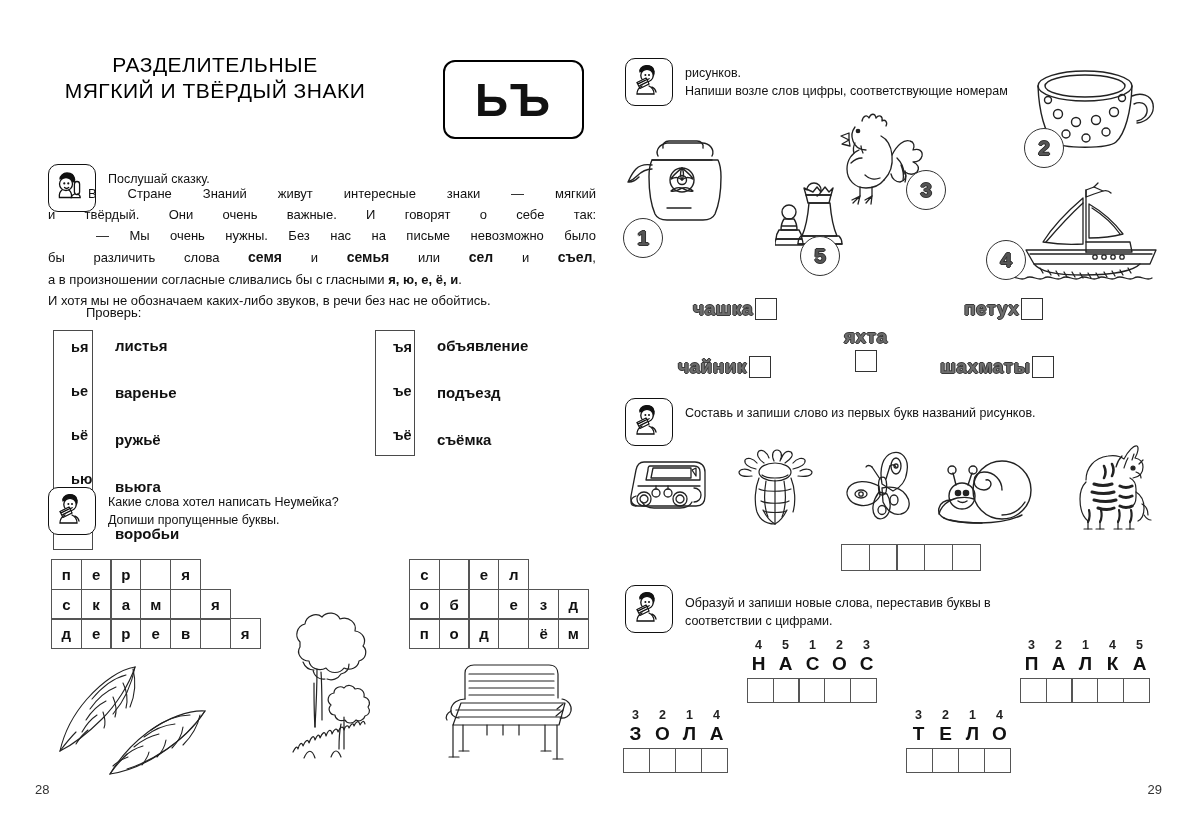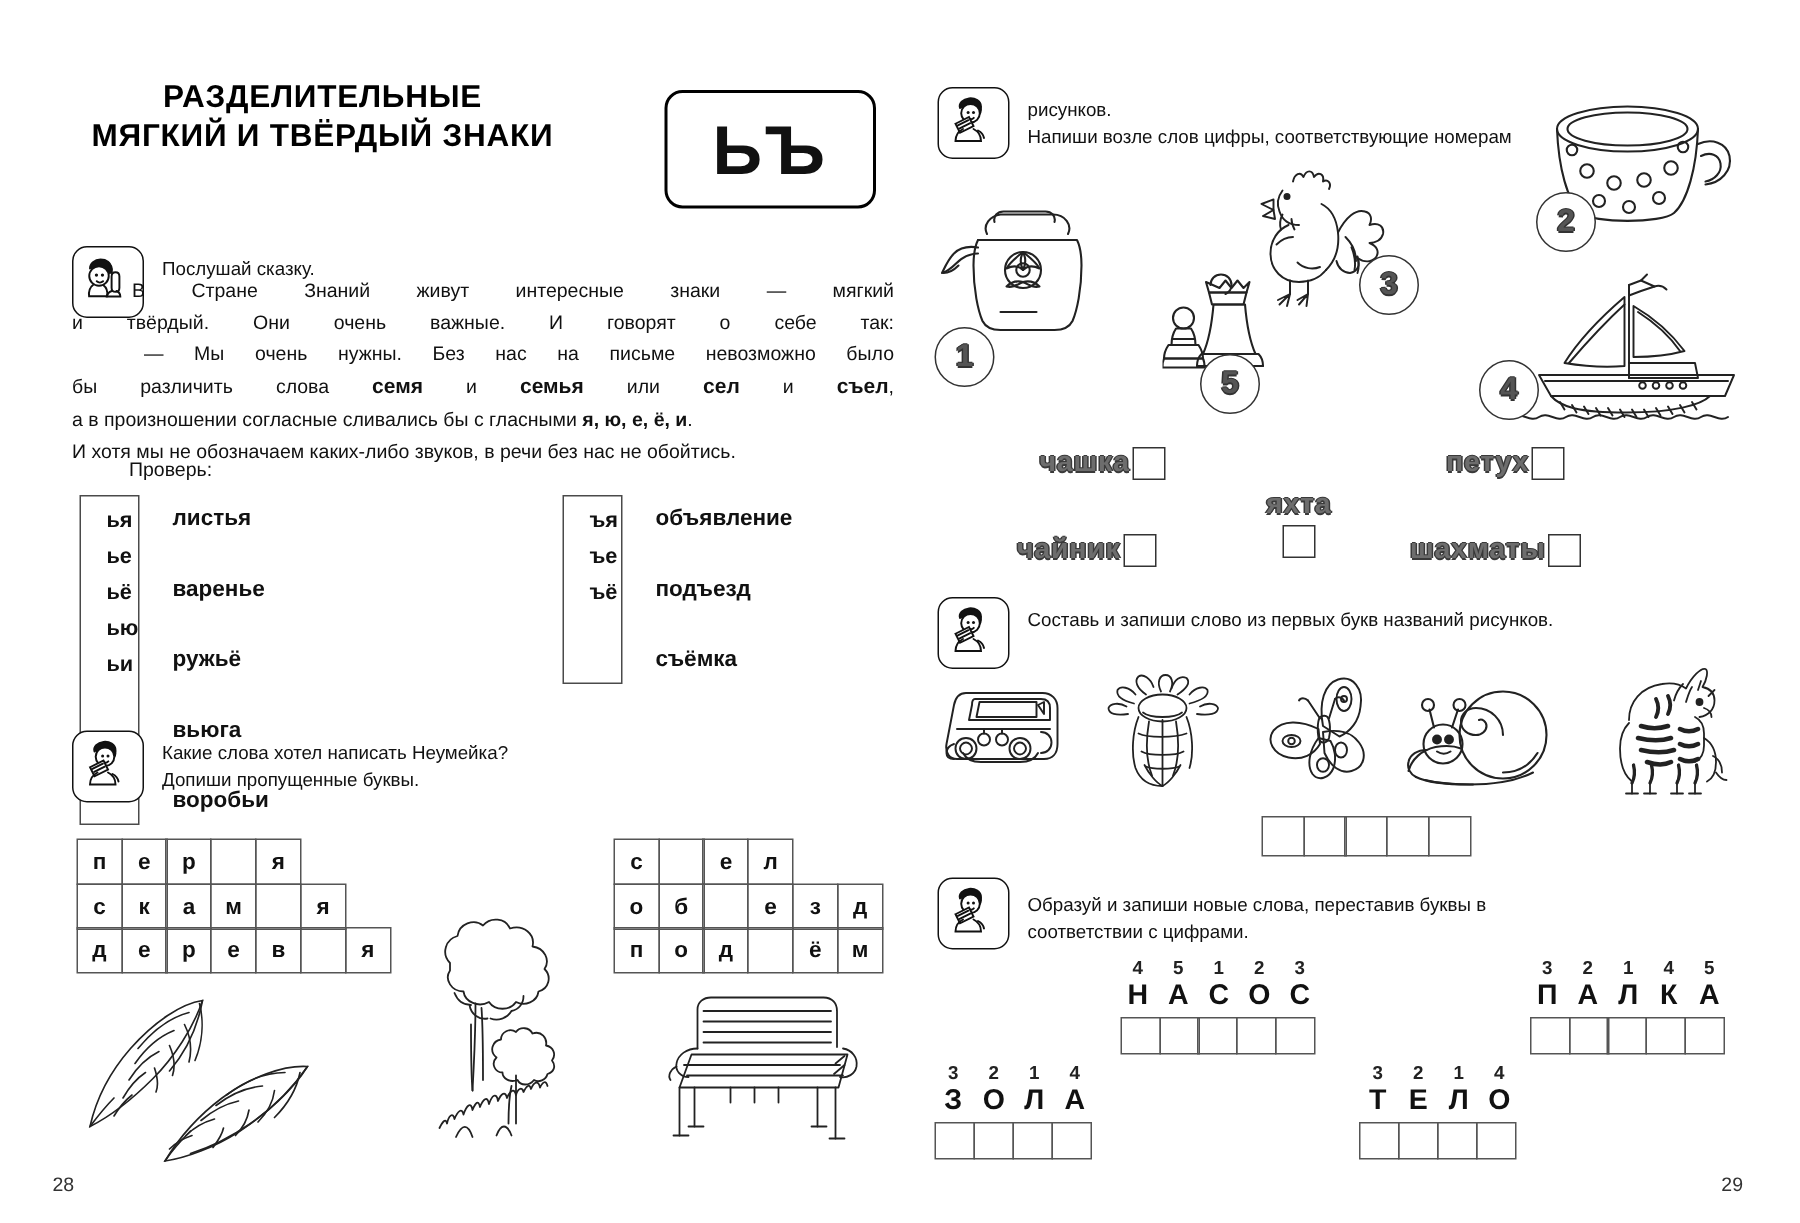--- a/index.html
+++ b/index.html
@@ -11,21 +11,21 @@
     position:relative;
     overflow:hidden;
   }
   .page{position:absolute;top:0;width:600px;height:815px;}
   .page-left{left:0;}
   .page-right{left:600px;}
 
   
   .title{
     position:absolute;left:50px;top:52px;width:330px;
-    font-size:21px;font-weight:bold;line-height:1.22;
+    font-size:21px;font-weight:normal;line-height:1.22;
     letter-spacing:.5px;text-align:center;color:#000;
   }
   .znaki-box{
     position:absolute;left:443px;top:60px;width:137px;height:75px;
     border:2px solid #000;border-radius:12px;
     display:flex;align-items:center;justify-content:center;
   }
   .znaki-box span{font-size:46px;font-weight:bold;line-height:1;letter-spacing:2px;color:#111;}
 
   
@@ -47,21 +47,21 @@
   .story b{font-weight:bold;}
   .story .big{font-size:14px;font-weight:bold;}
   .story .last{text-align:left;}
 
   
   .proveri{position:absolute;left:86px;top:305px;font-size:13px;color:#111;}
   .wordtable{position:absolute;display:flex;gap:0;}
   .wt-col{
     border:1.4px solid #4a4a4a;
     display:flex;flex-direction:column;
-    padding:4px 17px;width:40px;box-sizing:border-box;
+    padding:4px 17px;width:40px;box-sizing:border-box;gap:20px;
   }
   .wt-col div{font-size:14.5px;font-weight:bold;text-align:center;line-height:24px;color:#111;}
   .wt-words{display:flex;flex-direction:column;padding:4px 0 4px 22px;gap:23px;}
   .wt-words div{font-size:15px;font-weight:bold;line-height:24px;color:#111;white-space:nowrap;}
 
   
   .grid-row{display:flex;}
   .cell{
     width:31px;height:31px;border:1.2px solid #555;
     margin-left:-1.2px;margin-top:-1.2px;

